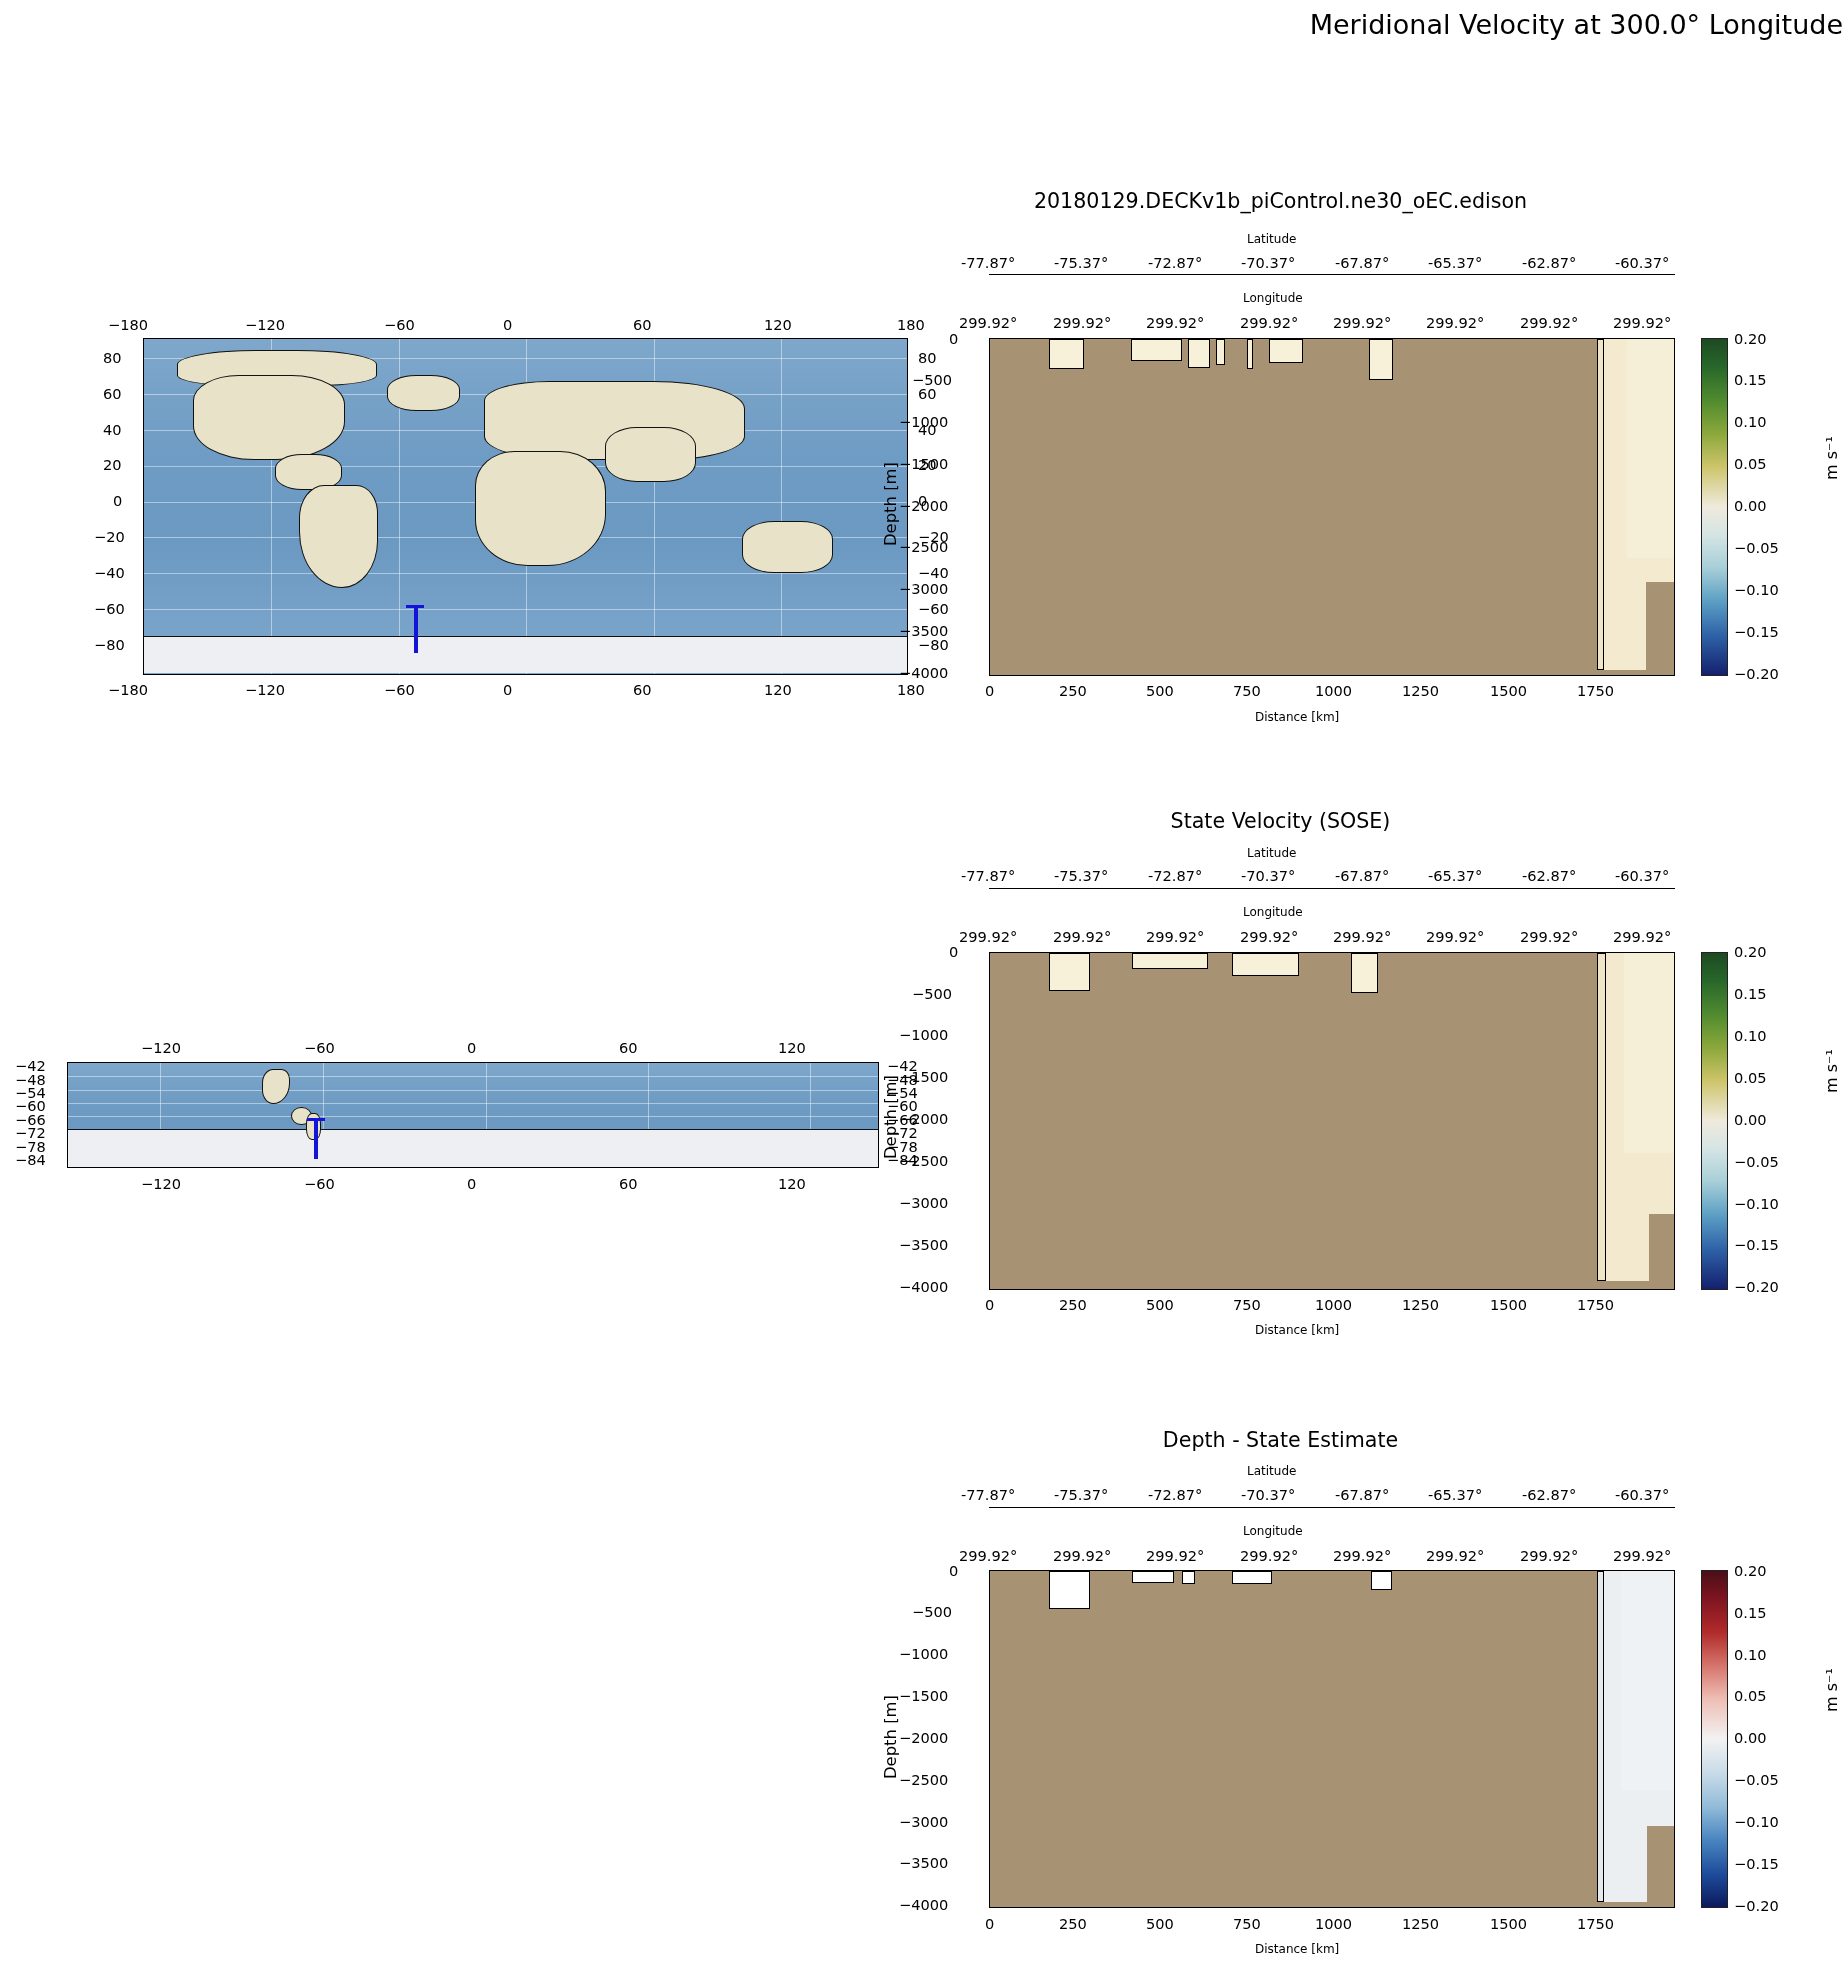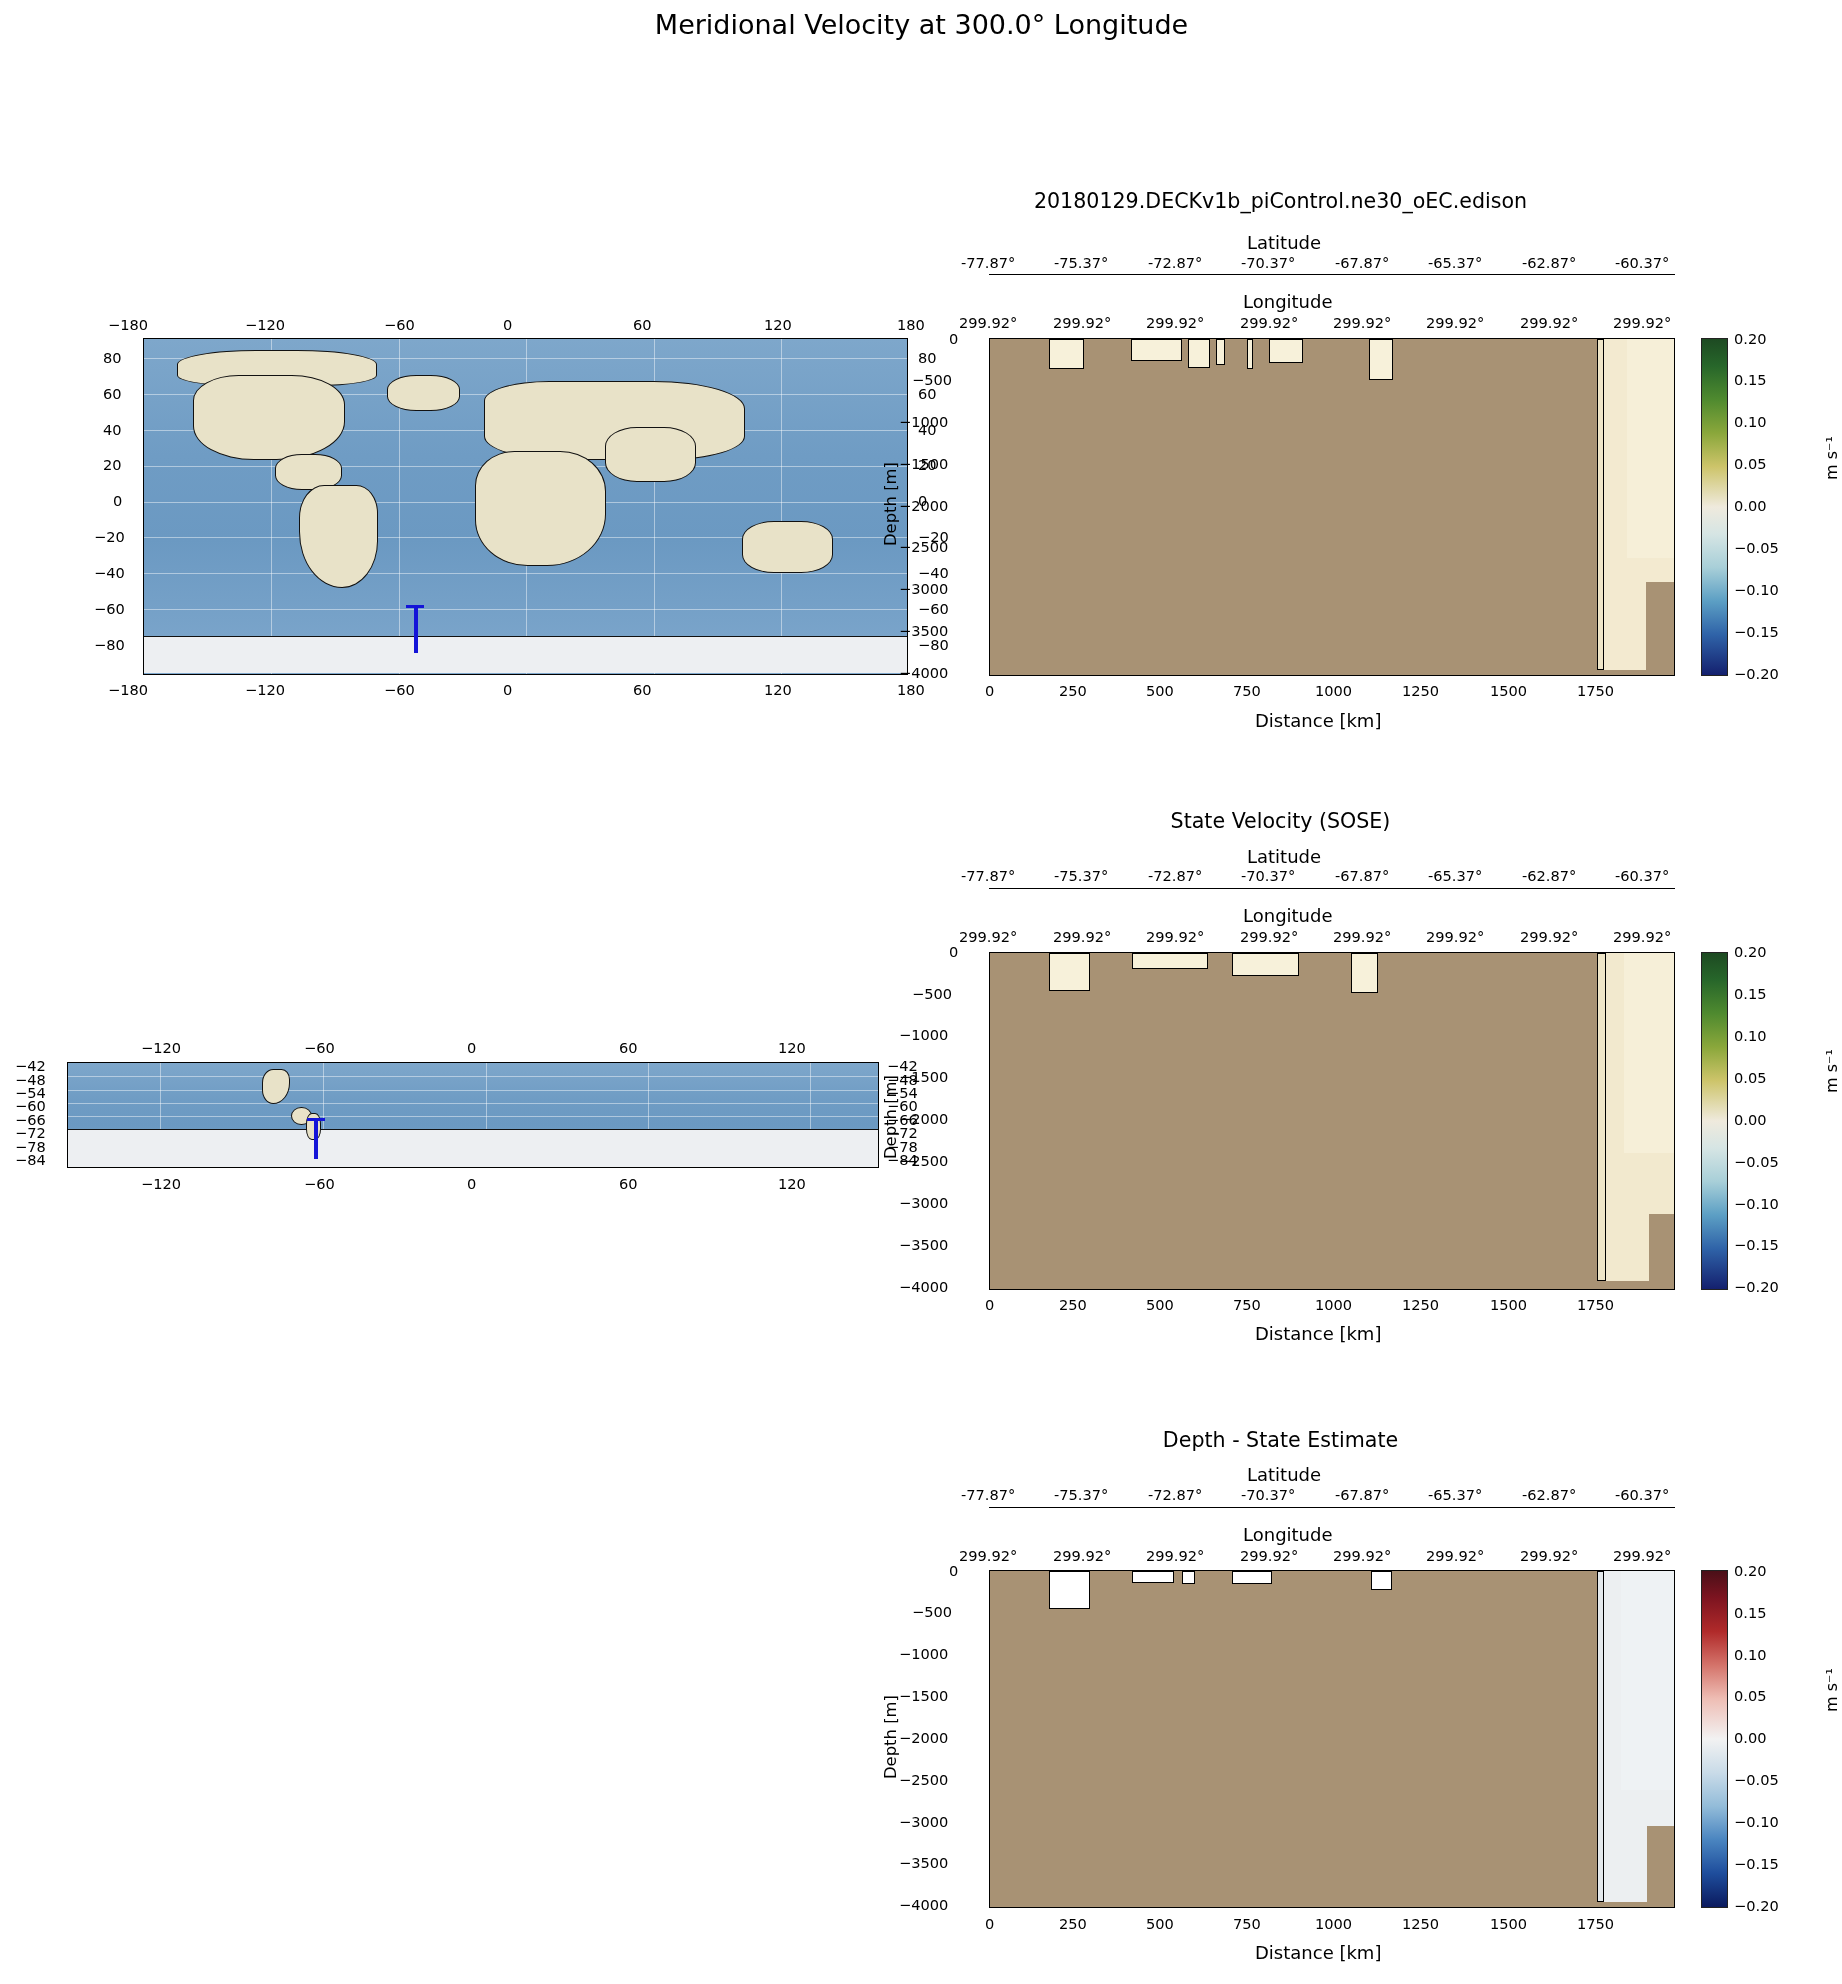--- a/index.html
+++ b/index.html
@@ -19,21 +19,21 @@
     position: absolute;
     left: 0; top: 0;
     width: 1843px;
     height: 1985px;
   }
   .suptitle {
     position: absolute;
     left: 0;
     top: 8.5px;
     width: 1843px;
-    text-align: center;
+    text-align: right;
     font-size: 27px;
     line-height: 1.18;
     color: #000;
   }
   .panel-title {
     position: absolute;
     text-align: center;
     font-size: 20.6px;
     color: #000;
   }
@@ -77,21 +77,21 @@
   }
 
   .tick-label {
     position: absolute;
     font-size: 14.6px;
     color: #000;
     white-space: nowrap;
   }
   .axis-label {
     position: absolute;
-    font-size: 18px;
+    font-size: 12px;
     color: #000;
     white-space: nowrap;
   }
 
   
   .sectbox {
     position: absolute;
     border: 1.2px solid #000;
     box-sizing: border-box;
     background: #a89274;

